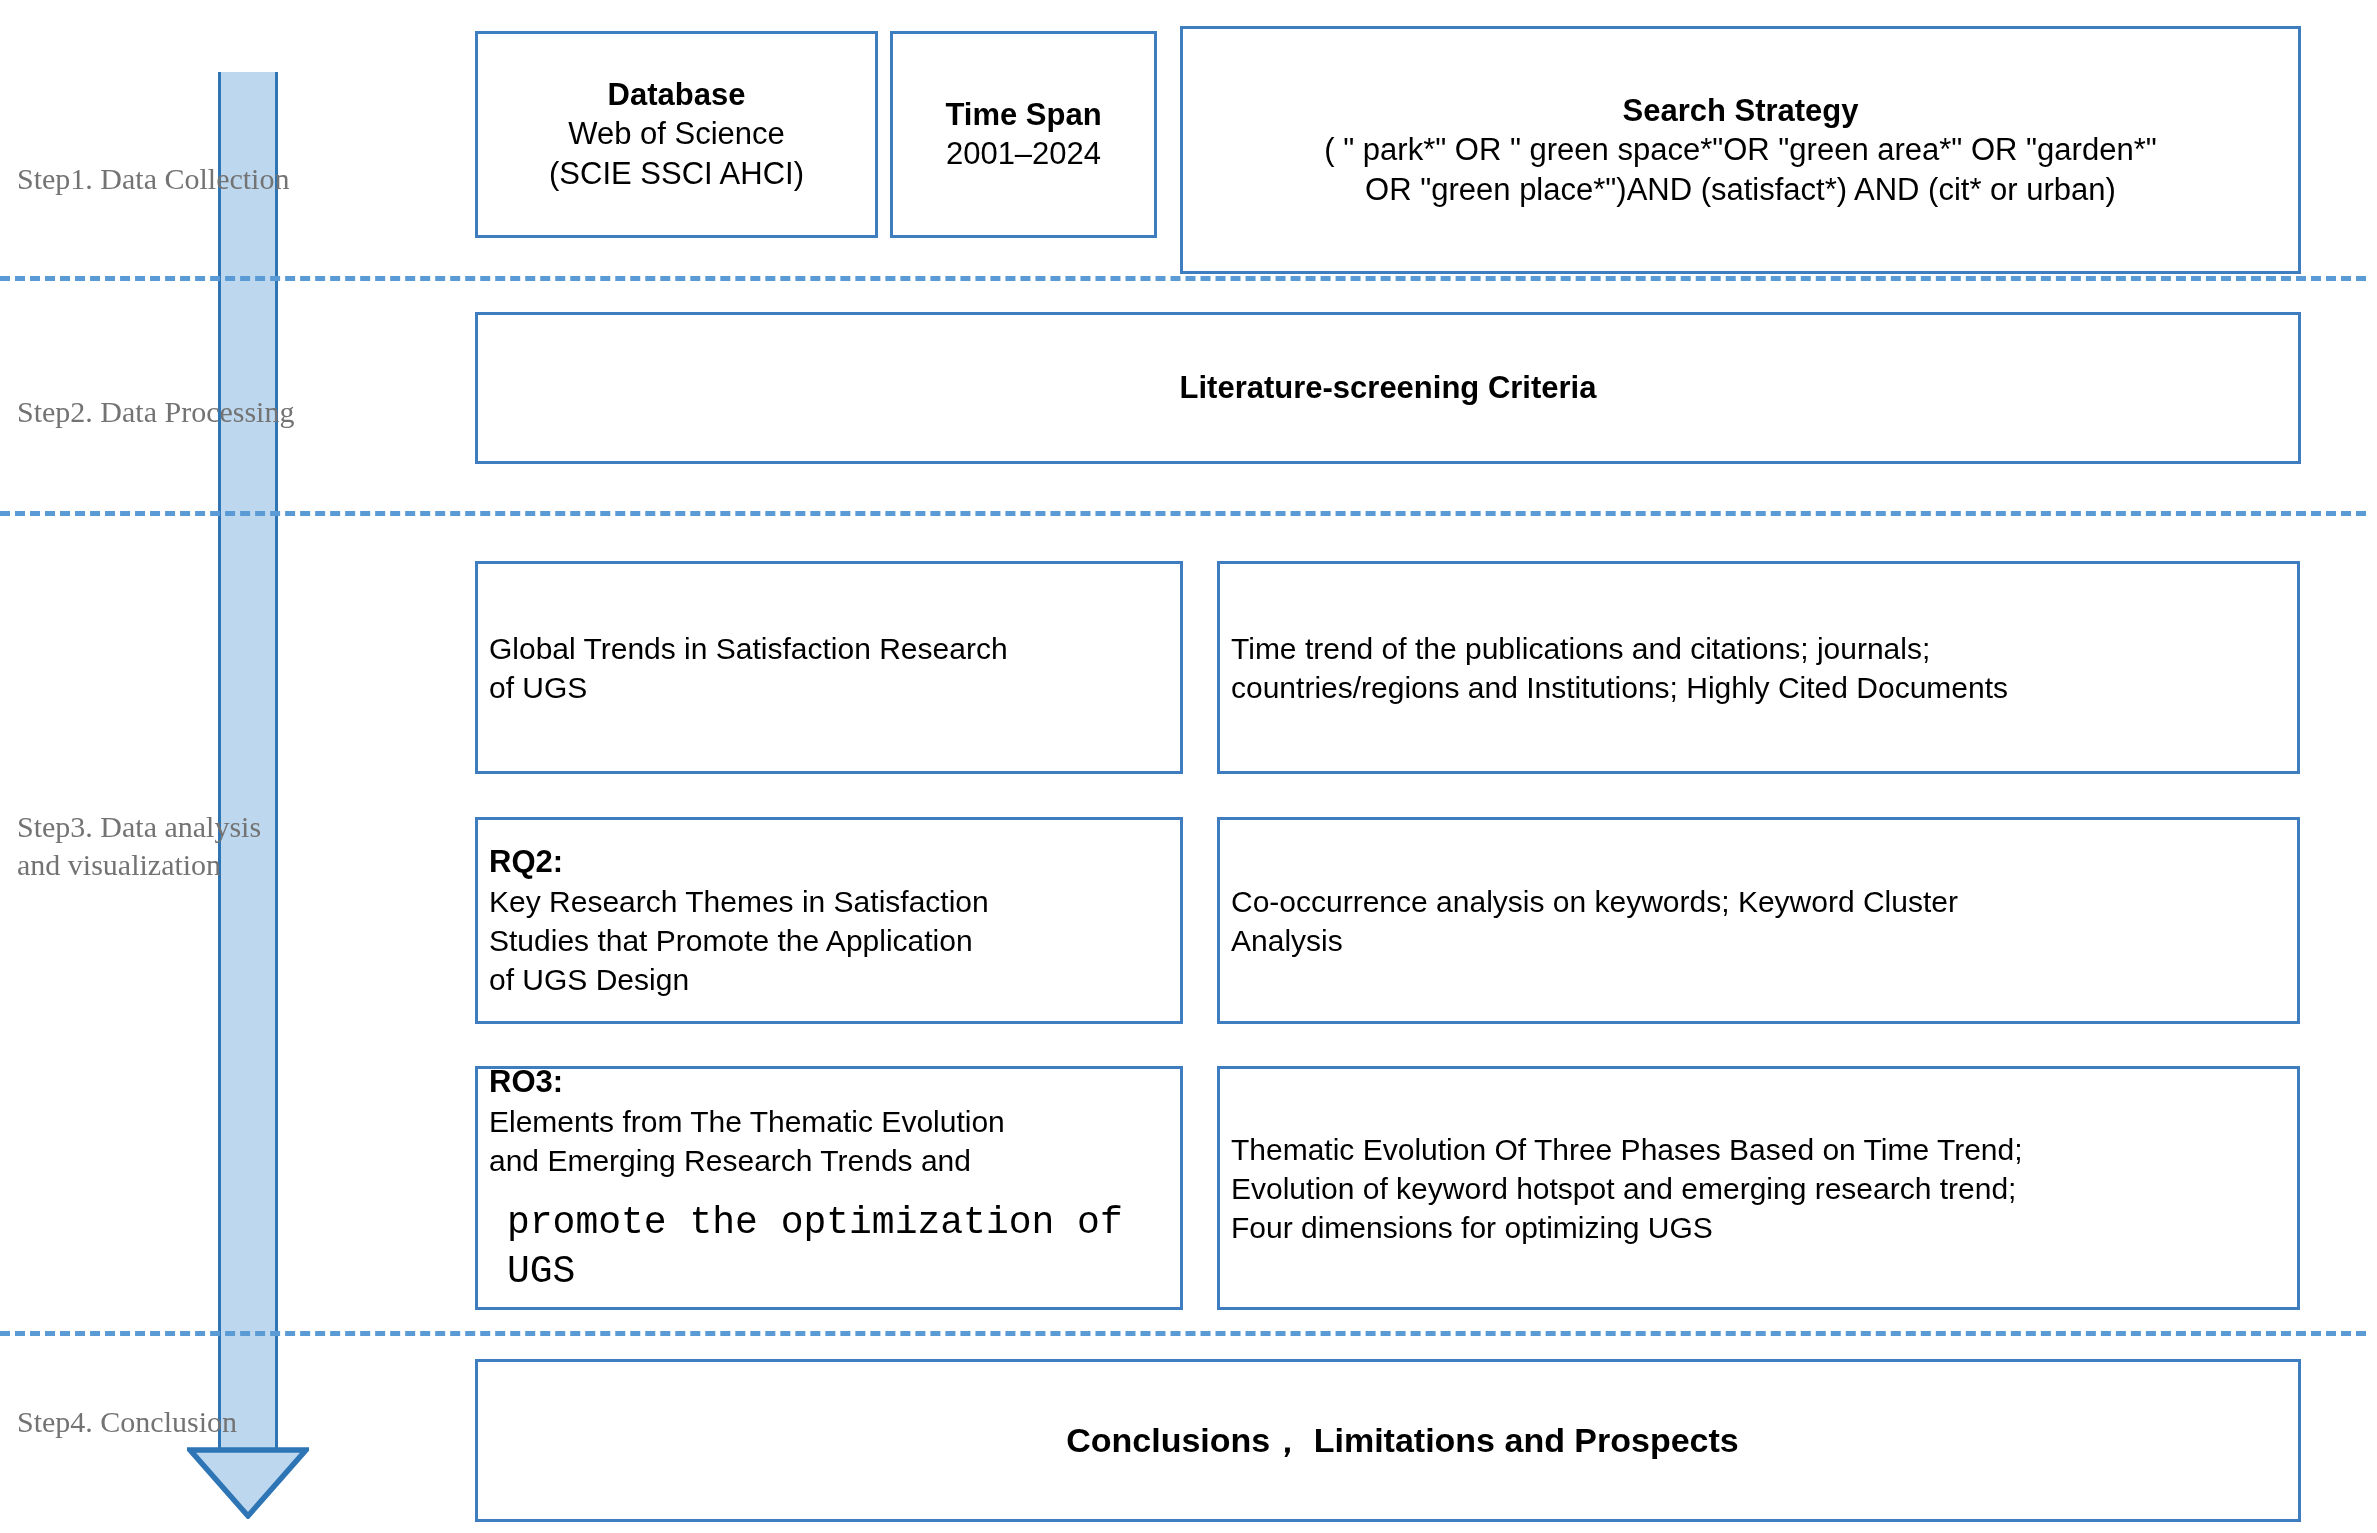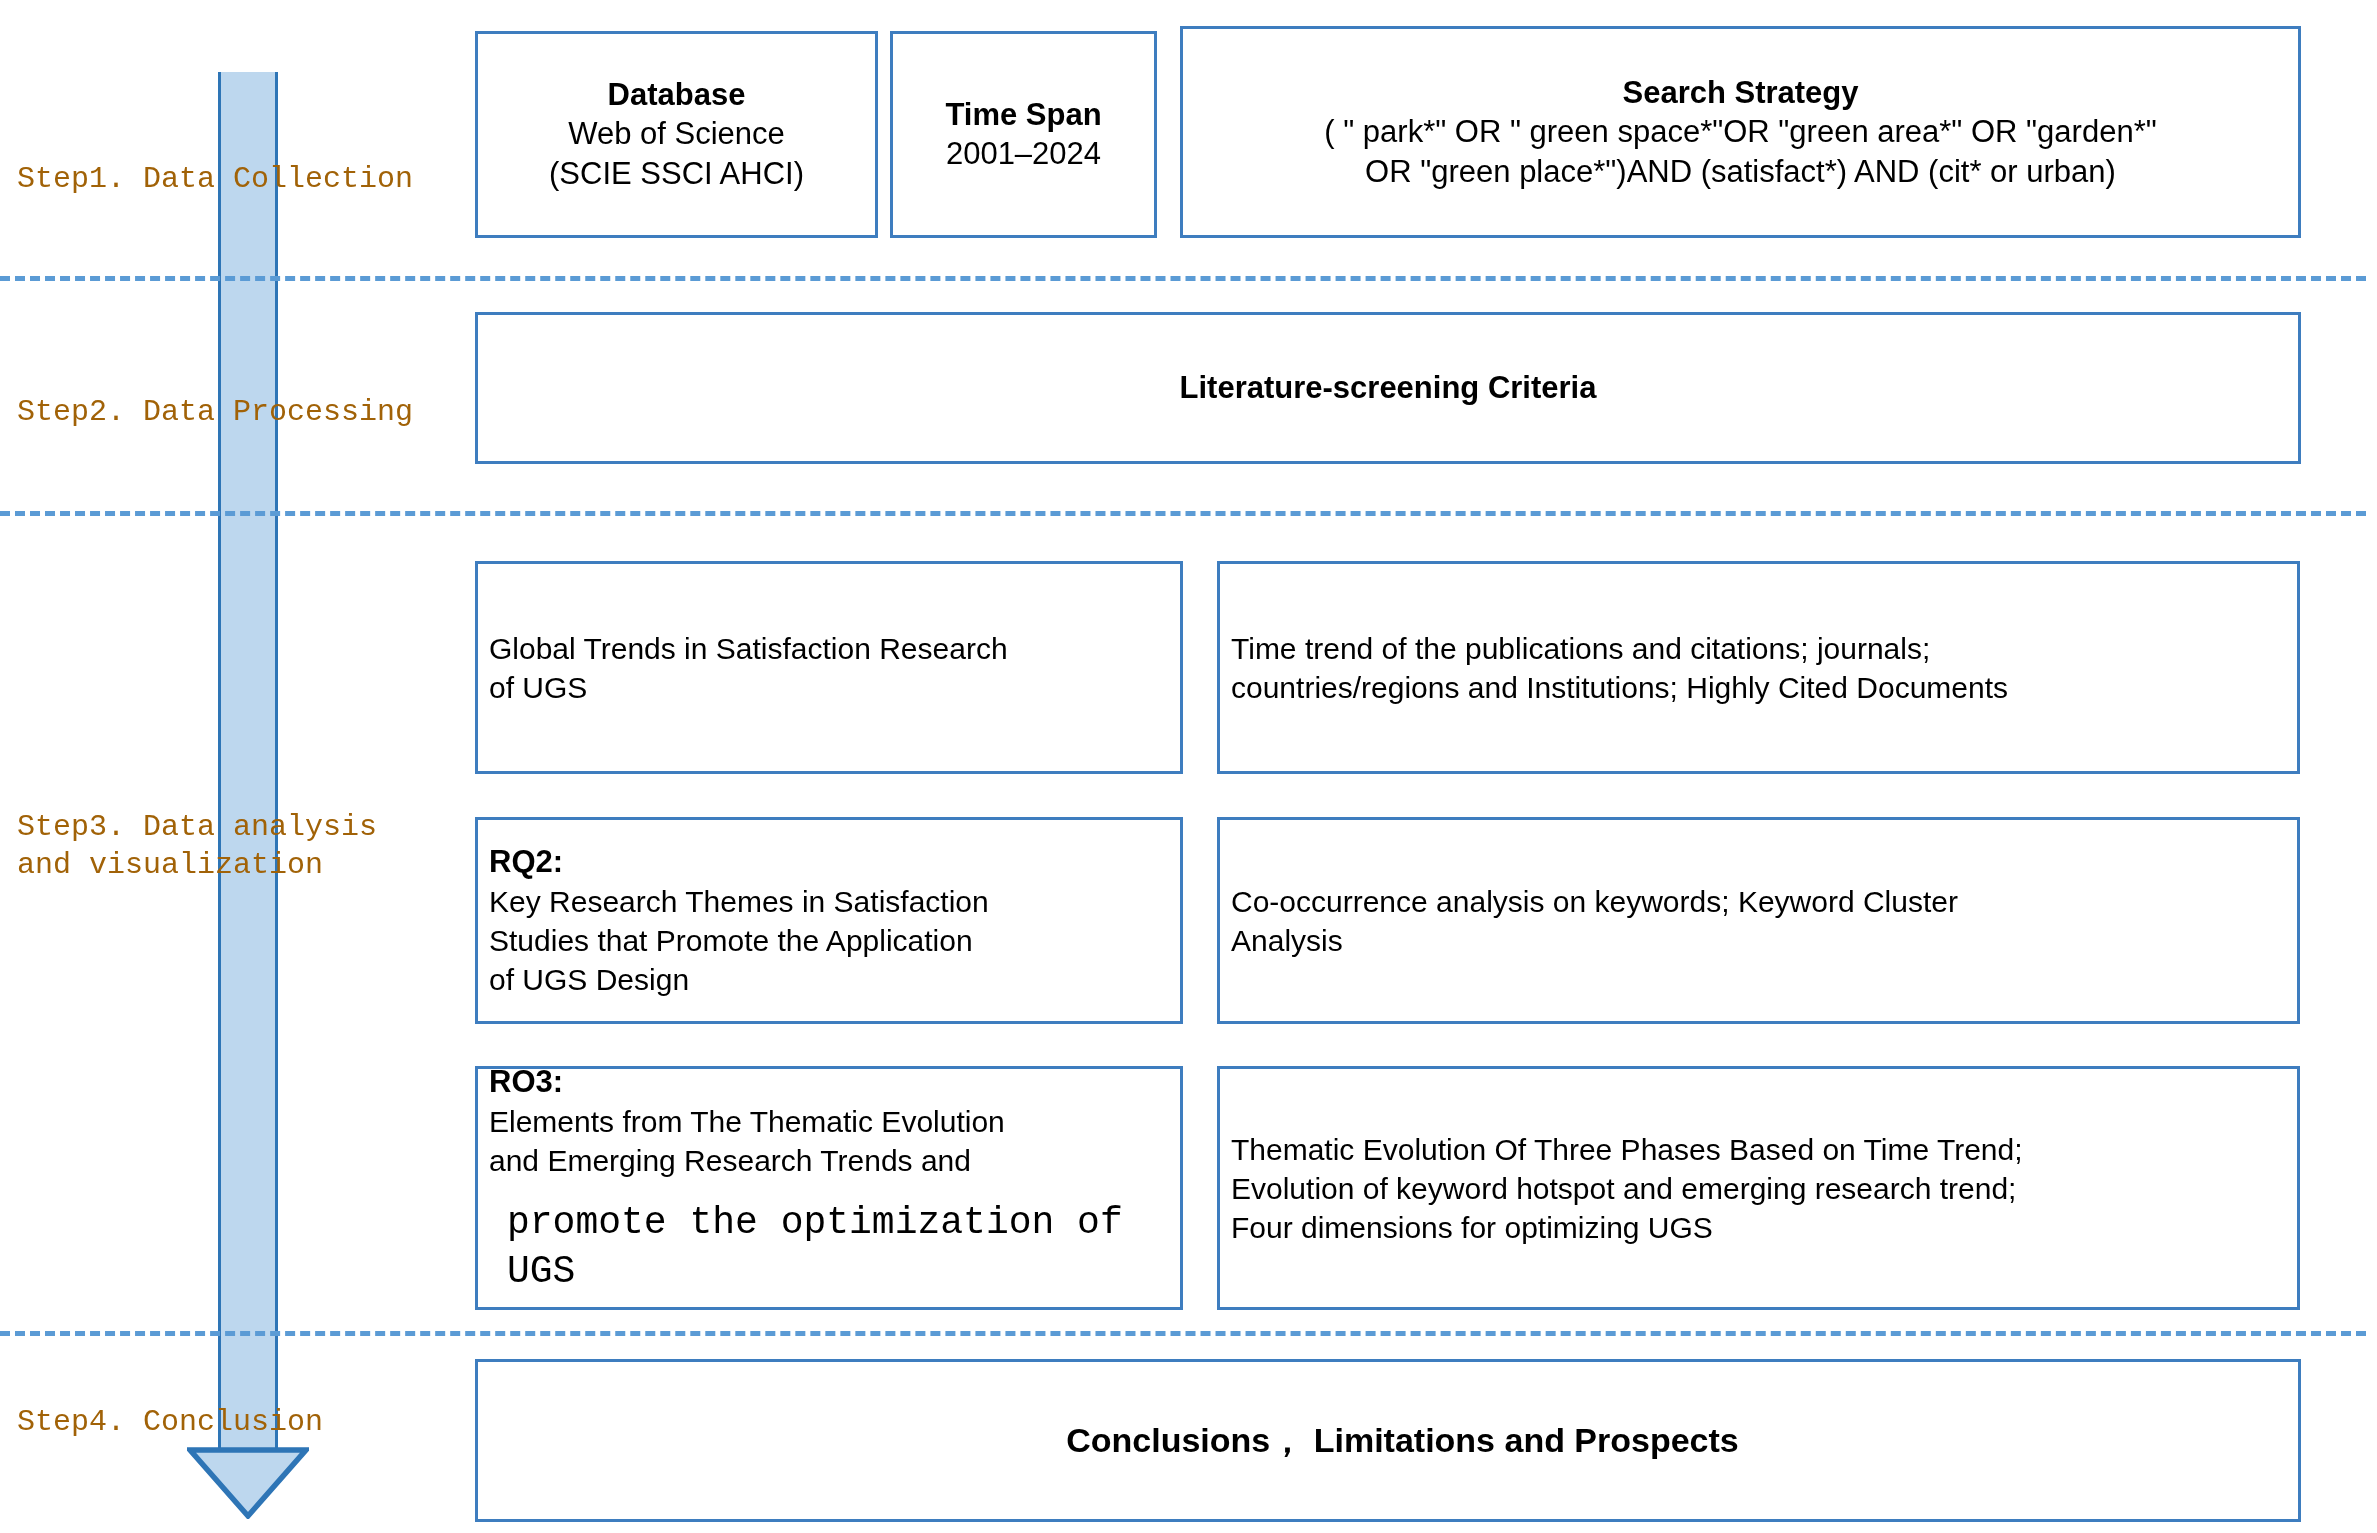--- a/index.html
+++ b/index.html
@@ -46,23 +46,23 @@
   }
   .divider.d1{ top:276px; }
   .divider.d2{ top:511px; }
   .divider.d3{ top:1331px; }
 
   
   .step-label{
     position:absolute;
     font-size:30px;
     line-height:1.28;
-    color:#a16207;
+    color:#737373;
     white-space:pre-line;
-    font-family:Liberation Mono, monospace;
+    font-family:Liberation Serif, serif;
   }
   .step-label.s1{ left:17px;  top:160px;  width:427px; }
   .step-label.s2{ left:17px;  top:393px;  width:427px; }
   .step-label.s3{ left:17px;  top:808px; width:403px; }
   .step-label.s4{ left:17px;  top:1403px; width:427px; }
 
   
   .card{
     position:absolute;
     box-sizing:border-box;
@@ -106,21 +106,21 @@
   .c-key{
     font-weight:bold;
     font-size:31px;
     line-height:1.26;
     margin:0 0 1.2px 0;
   }
 
   
   #card-database      { left:475px;  top:30.5px;   width:403px;  height:207px; }
   #card-timespan      { left:890px; top:30.5px;   width:267px;  height:207px; }
-  #card-search        { left:1180px; top:26px;   width:1121px; height:212px; }
+  #card-search        { left:1180px; top:26px;   width:1121px; height:248px; }
 
   
   #card-screening     { left:475px;  top:312px;  width:1826px; height:152px; }
 
   
   #card-rq1           { left:475px;  top:561px;  width:708px; height:213px; }
   #card-rq1-out       { left:1217px; top:561px;  width:1083px; height:213px; }
   #card-rq2           { left:475px;  top:817px; width:708px; height:207px; }
   #card-rq2-out       { left:1217px; top:817px; width:1083px; height:207px; }
   #card-rq3           { left:475px;  top:1066px; width:708px; height:244px; }

